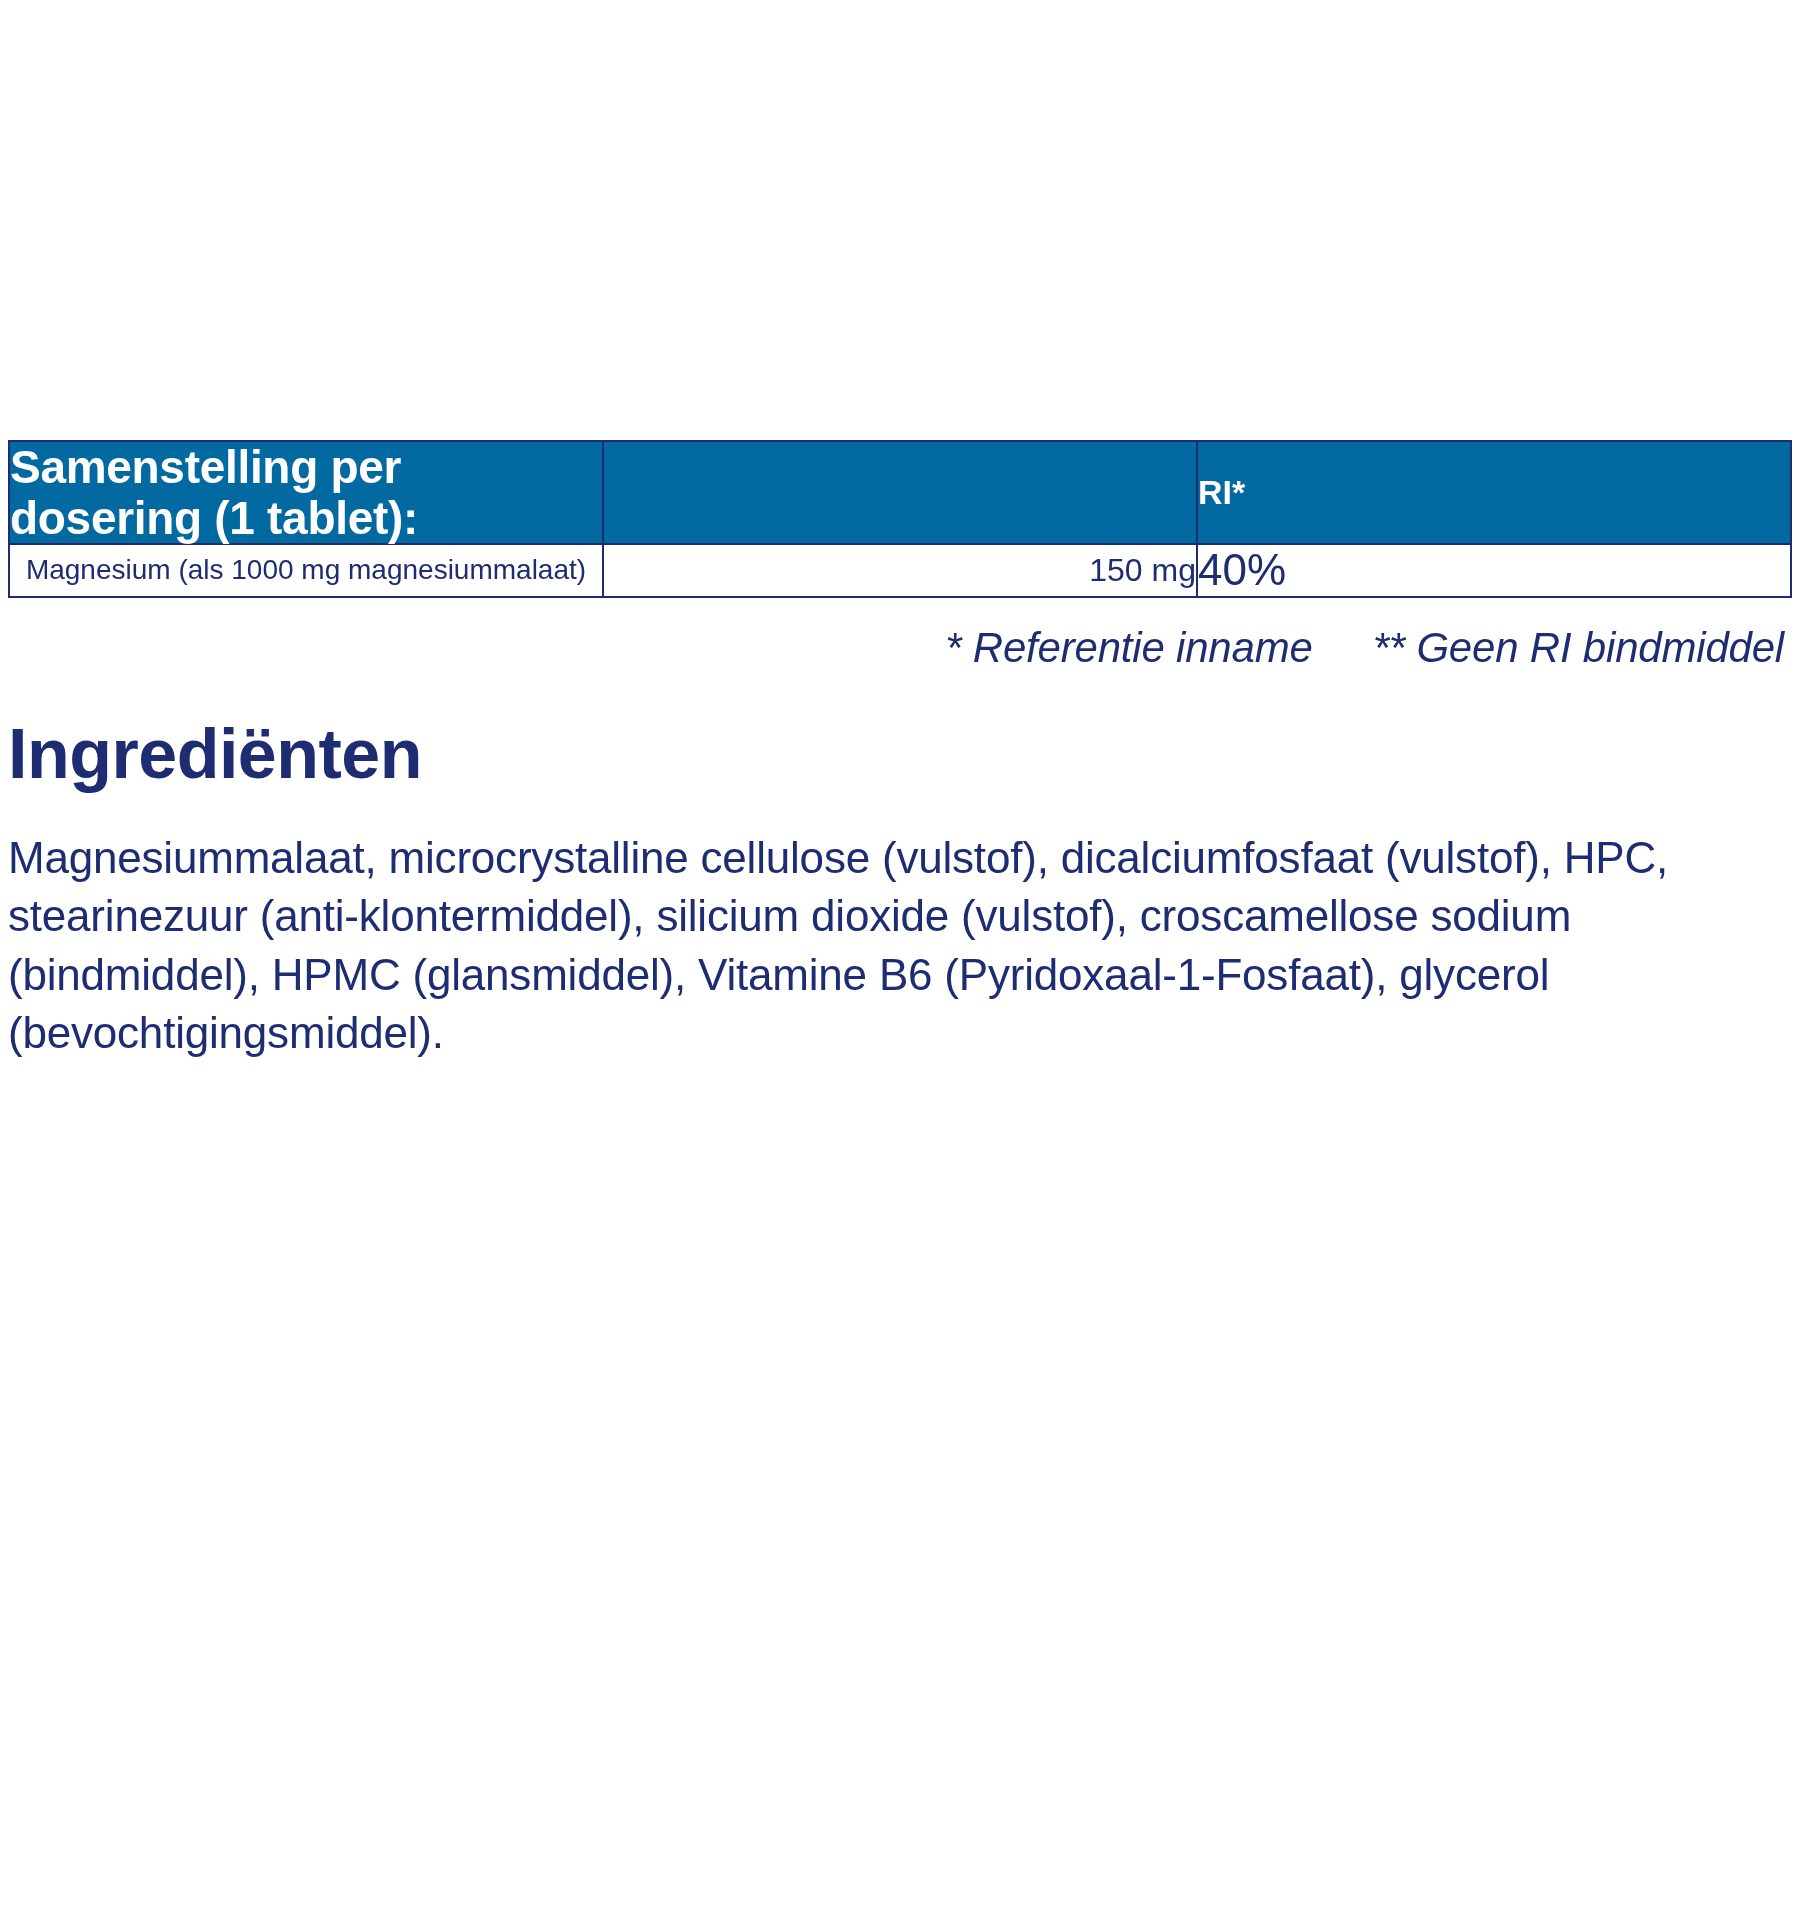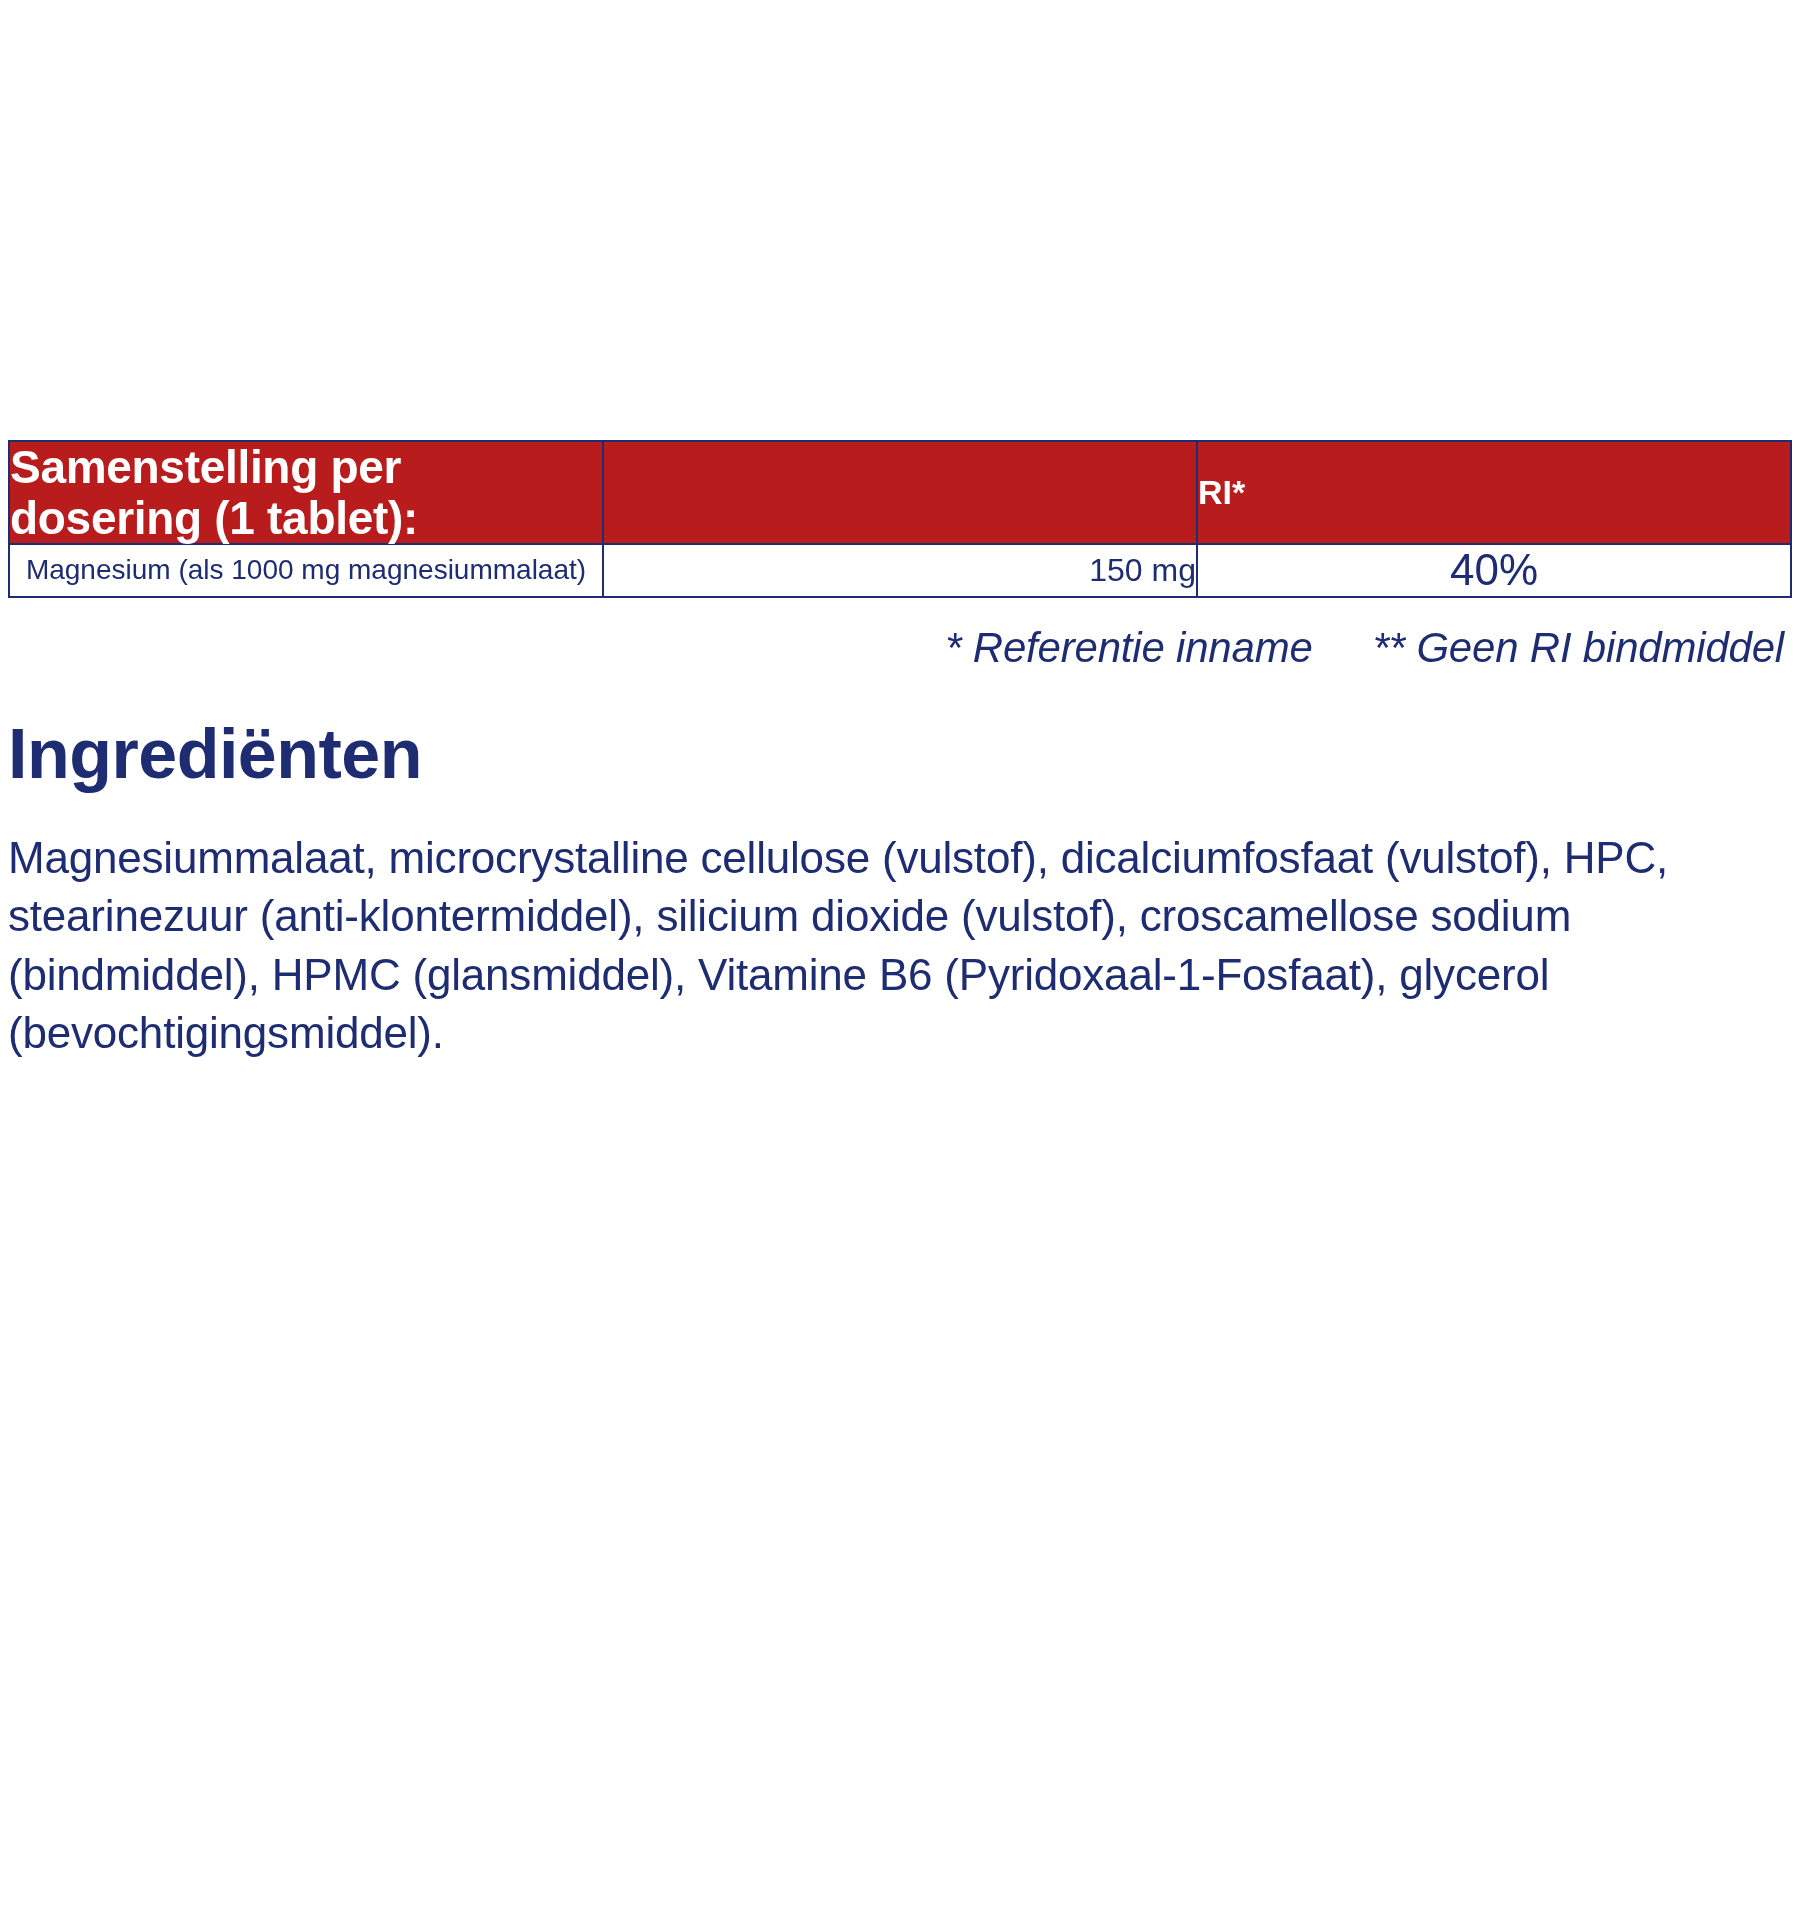--- a/index.html
+++ b/index.html
@@ -36,21 +36,21 @@
     border-collapse: collapse;
     table-layout: fixed;
   }
   .nutrition-table td, .nutrition-table th {
     border: 2px solid #1e2c72;
     padding: 0;
     vertical-align: middle;
   }
 
   .thead-row th {
-    background: #b91c1c;
+    background: #0369a1;
     color: #ffffff;
     border-color: #1e2c72;
   }
   .th-title {
     text-align: left;
     font-weight: bold;
     font-size: 46px;
     letter-spacing: -0.3px;
     padding: 22px 0 22px 52px;
     line-height: 1.1;
@@ -74,21 +74,21 @@
     white-space: nowrap;
   }
   .row-amount {
     text-align: right;
     font-size: 32px;
     padding: 14px 30px 18px 0;
     line-height: 1.15;
     white-space: nowrap;
   }
   .row-ri {
-    text-align: center;
+    text-align: left;
     font-size: 44px;
     padding: 14px 48px 18px 0;
     line-height: 1.15;
     white-space: nowrap;
     margin-top: 36px;
   }
 
   
   .footnote {
     width: 1784px;

